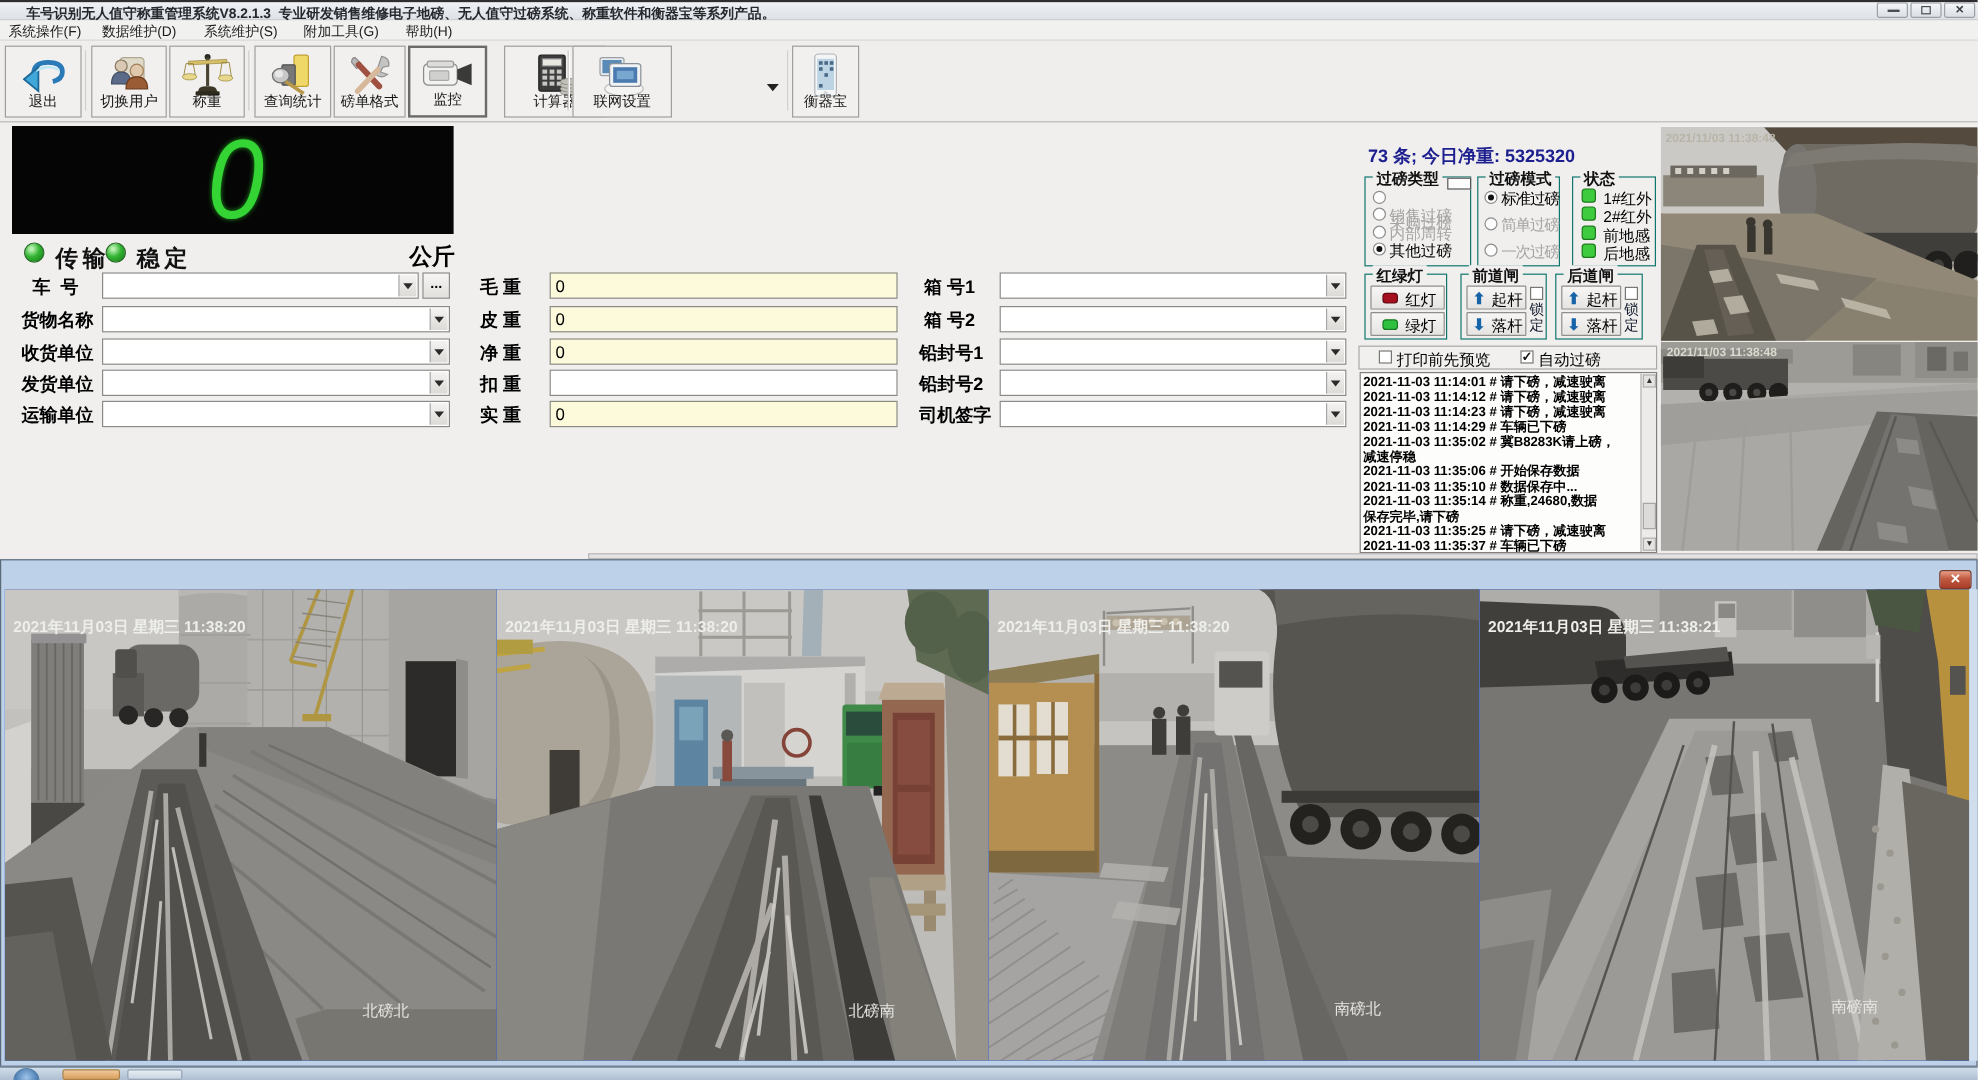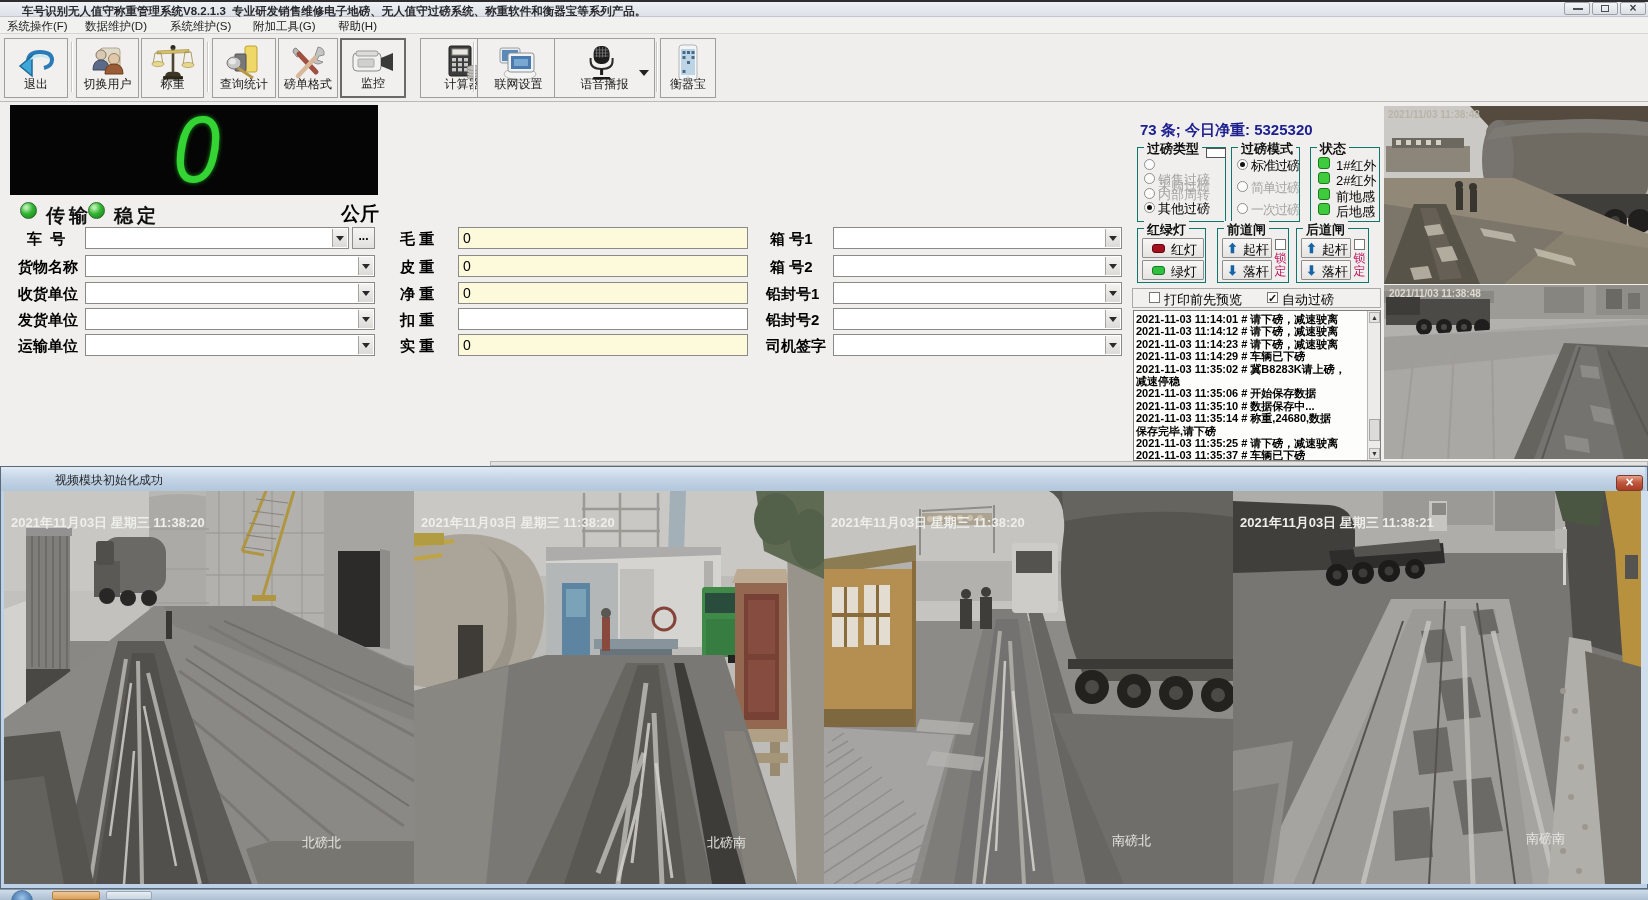--- a/index.html
+++ b/index.html
@@ -50,21 +50,21 @@
   font-size:13px; font-weight:bold; color:#111; white-space:nowrap; }
 .radio { width:11px; height:11px; border-radius:50%; background:#fdfdfd; border:1px solid #8e8d8b; }
 .radio.sel:after { content:""; position:absolute; left:2px; top:2px; width:5px; height:5px;
   border-radius:50%; background:#111; }
 .rlab { font-size:13px; white-space:nowrap; }
 .gray { color:#a5a4a2; }
 .gsq { width:12px; height:12px; border-radius:3px; background:#3ecb3e; border:1px solid #1c7a1c; }
 .pbtn { background:linear-gradient(#f7f6f5,#e6e4e1); border:1px solid #8f8e8c; border-radius:1px; }
 .pbtn .ptxt { position:absolute; font-size:13px; color:#000; white-space:nowrap; }
 .cbx { width:11px; height:11px; background:#fff; border:1px solid #777673; }
-.vtext { font-size:12px; color:#be185d; width:13px; line-height:13px; text-align:center; }
+.vtext { font-size:12px; color:#0f172a; width:13px; line-height:13px; text-align:center; }
 
 
 #logbox { left:1133px; top:310px; width:248px; height:151px; background:#fdfdfc;
   border:1px solid #7f7e7c; overflow:hidden; }
 #logbox .lines { position:absolute; left:2px; top:2px; font-size:11px; font-weight:bold;
   line-height:12.4px; color:#000; white-space:pre; }
 #logsb { position:absolute; right:0; top:0; bottom:0; width:13px; background:#ecebe9; border-left:1px solid #b5b4b2; }
 
 
 #vwin { left:0px; top:466px; width:1648px; height:423px; background:#bdd2e8; border:1px solid #5a6a7a; }
@@ -195,38 +195,20 @@
 <div class="abs tbtn" style="left:477px; width:83px;">
   <svg width="46" height="38" viewBox="0 0 46 38">
     <ellipse cx="24" cy="30" rx="16" ry="6" fill="#f4f4f2" stroke="#b8b8b6"></ellipse>
     <rect x="4" y="4" width="20" height="15" rx="2" fill="#e8eaec" stroke="#9aa0a6"></rect>
     <rect x="6" y="6" width="16" height="11" fill="#5a8ab8"></rect>
     <rect x="12" y="9" width="26" height="19" rx="2.5" fill="#f0f2f4" stroke="#8a9098"></rect>
     <rect x="15" y="12" width="20" height="13" fill="#4a7ab0"></rect>
     <rect x="18" y="15" width="14" height="7" fill="#78a8d0"></rect>
   </svg>
   <span class="cap">联网设置</span>
-    </div>
-<div class="abs tbtn" style="left:554px; width:101px;">
-  <svg width="34" height="38" viewBox="0 0 34 38" style="transform:translateX(-60%);">
-    <rect x="9" y="2" width="16" height="18" rx="7" fill="#1c1c1c"></rect>
-    <g stroke="#888" stroke-width=".7">
-      <line x1="10" y1="6" x2="24" y2="6"></line>
-          <line x1="10" y1="9" x2="24" y2="9"></line>
-          <line x1="10" y1="12" x2="24" y2="12"></line>
-      <line x1="12" y1="3.5" x2="12" y2="13"></line>
-          <line x1="15" y1="3" x2="15" y2="13.5"></line>
-          <line x1="18" y1="3" x2="18" y2="13.5"></line>
-          <line x1="21" y1="3.5" x2="21" y2="13"></line>
-    </g>
-    <path d="M6 14 L6 17 Q6 25 17 25 Q28 25 28 17 L28 14" fill="none" stroke="#2a2a2a" stroke-width="2"></path>
-    <rect x="15.5" y="25" width="3" height="6" fill="#1c1c1c"></rect>
-    <path d="M9 33 L25 33 L27 35.5 L7 35.5 Z" fill="#1c1c1c"></path>
-  </svg>
-  <span class="cap">语音播报</span>
     </div>
 <div class="abs" style="left:639px; top:70px; width:0; height:0; border:5px solid transparent; border-top:6px solid #222;"></div>
 <div class="abs tsep" style="left:656px;"></div>
 <div class="abs tbtn" style="left:660px; width:56px;">
   <svg width="24" height="38" viewBox="0 0 24 38">
     <rect x="3" y="1" width="18" height="35" rx="3" fill="#f4f5f6" stroke="#b0b4b8"></rect>
     <rect x="5" y="5" width="14" height="26" fill="#bcd4e4"></rect>
     <g fill="#4a6a88">
           <rect x="6.5" y="7" width="3" height="3"></rect>
           <rect x="11" y="7" width="3" height="3"></rect>
@@ -498,23 +480,20 @@
           <path d="M30,70 L18,174"></path>
           <path d="M70,68 L64,174"></path>
           <path d="M108,66 L110,174"></path>
         </g>
 <text x="5" y="12" font-size="10" fill="#dcd9d0" font-weight="bold">2021/11/03 11:38:48</text>
 </svg></div>
 
 <div class="abs" style="left:490px; top:461px; width:1158px; height:5px; background:#e3e2e0; border:1px solid #b8b7b5;"></div>
 
 <div class="abs" id="vwin"></div>
-<div class="abs" id="vtitle">
-      <span class="vt">视频模块初始化成功</span>
-    </div>
 <div class="abs" id="vclose">×</div>
 
 <div class="abs feed" style="left:4px; width:410px;">
 <svg width="410" height="393" viewBox="0 0 410 393">
 <rect width="410" height="393" fill="#8a8884"></rect>
 <rect width="410" height="150" fill="#c2c1bd"></rect>
 <rect width="150" height="100" fill="#c8c7c3"></rect>
 <polygon points="0,118 0,393 22,393 22,110" fill="#d4d2ce"></polygon>
 <rect x="145" y="0" width="60" height="132" fill="#abaaa6"></rect>
 <path d="M145,6 Q175,0 205,6 L205,0 L145,0 Z" fill="#b8b7b3"></path>

